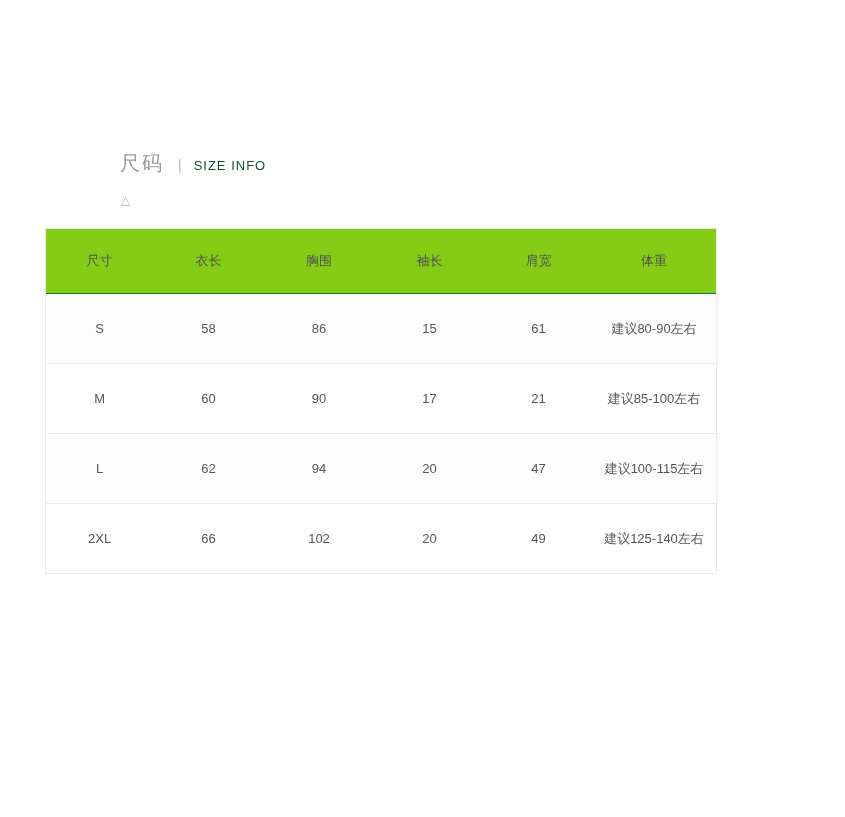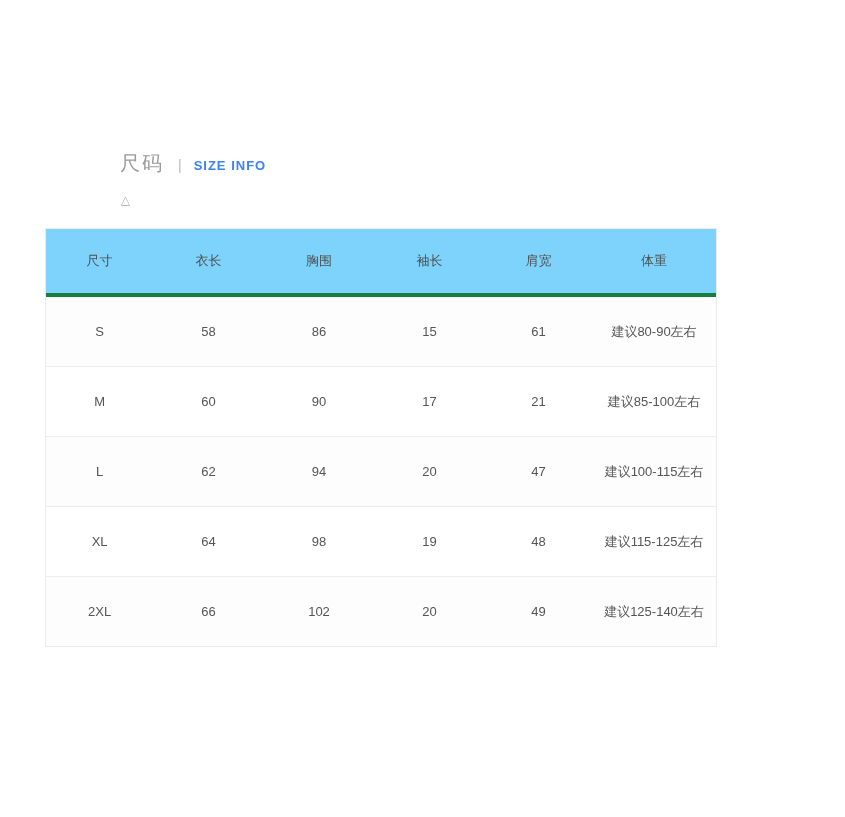--- a/index.html
+++ b/index.html
@@ -38,23 +38,23 @@
     letter-spacing: 2px;
     font-weight: 400;
   }
   .title-sep {
     margin: 0 12px 0 14px;
     font-size: 14px;
     color: #b9b9b9;
   }
   .title-en {
     font-size: 13px;
-    color: #3b82f6;
+    color: #14532d;
     letter-spacing: 1px;
-    font-weight: 700;
+    font-weight: 400;
   }
   .note-row {
     display: flex;
     align-items: center;
     margin-top: 12px;
     padding-left: 75px;
   }
   .warn-icon {
     font-size: 11px;
     color: #7d7d7d;
@@ -80,24 +80,24 @@
   }
   table.size-table th,
   table.size-table td {
     text-align: center;
     font-weight: 400;
     font-size: 13px;
     color: #555555;
     border-bottom: 1px solid #ededed;
   }
   table.size-table thead th {
-    background: #7dd3fc;
+    background: #84cc16;
     height: 62px;
     color: #4f4f4f;
-    border-bottom: 4px solid #15803d;
+    border-bottom: 1px solid #15803d;
   }
   table.size-table tbody td {
     height: 67px;
     background: #fdfdfd;
   }
   table.size-table tbody tr:nth-child(even) td {
     background: #ffffff;
   }
   table.size-table tbody tr:last-child td {
     border-bottom: none;
@@ -164,28 +164,20 @@
           </tr>
           <tr>
             <td>L</td>
             <td>62</td>
             <td>94</td>
             <td>20</td>
             <td>47</td>
             <td>建议100-115左右</td>
           </tr>
           <tr>
-            <td>XL</td>
-            <td>64</td>
-            <td>98</td>
-            <td>19</td>
-            <td>48</td>
-            <td>建议115-125左右</td>
-          </tr>
-          <tr>
             <td>2XL</td>
             <td>66</td>
             <td>102</td>
             <td>20</td>
             <td>49</td>
             <td>建议125-140左右</td>
           </tr>
         </tbody>
       </table>
     </div>

